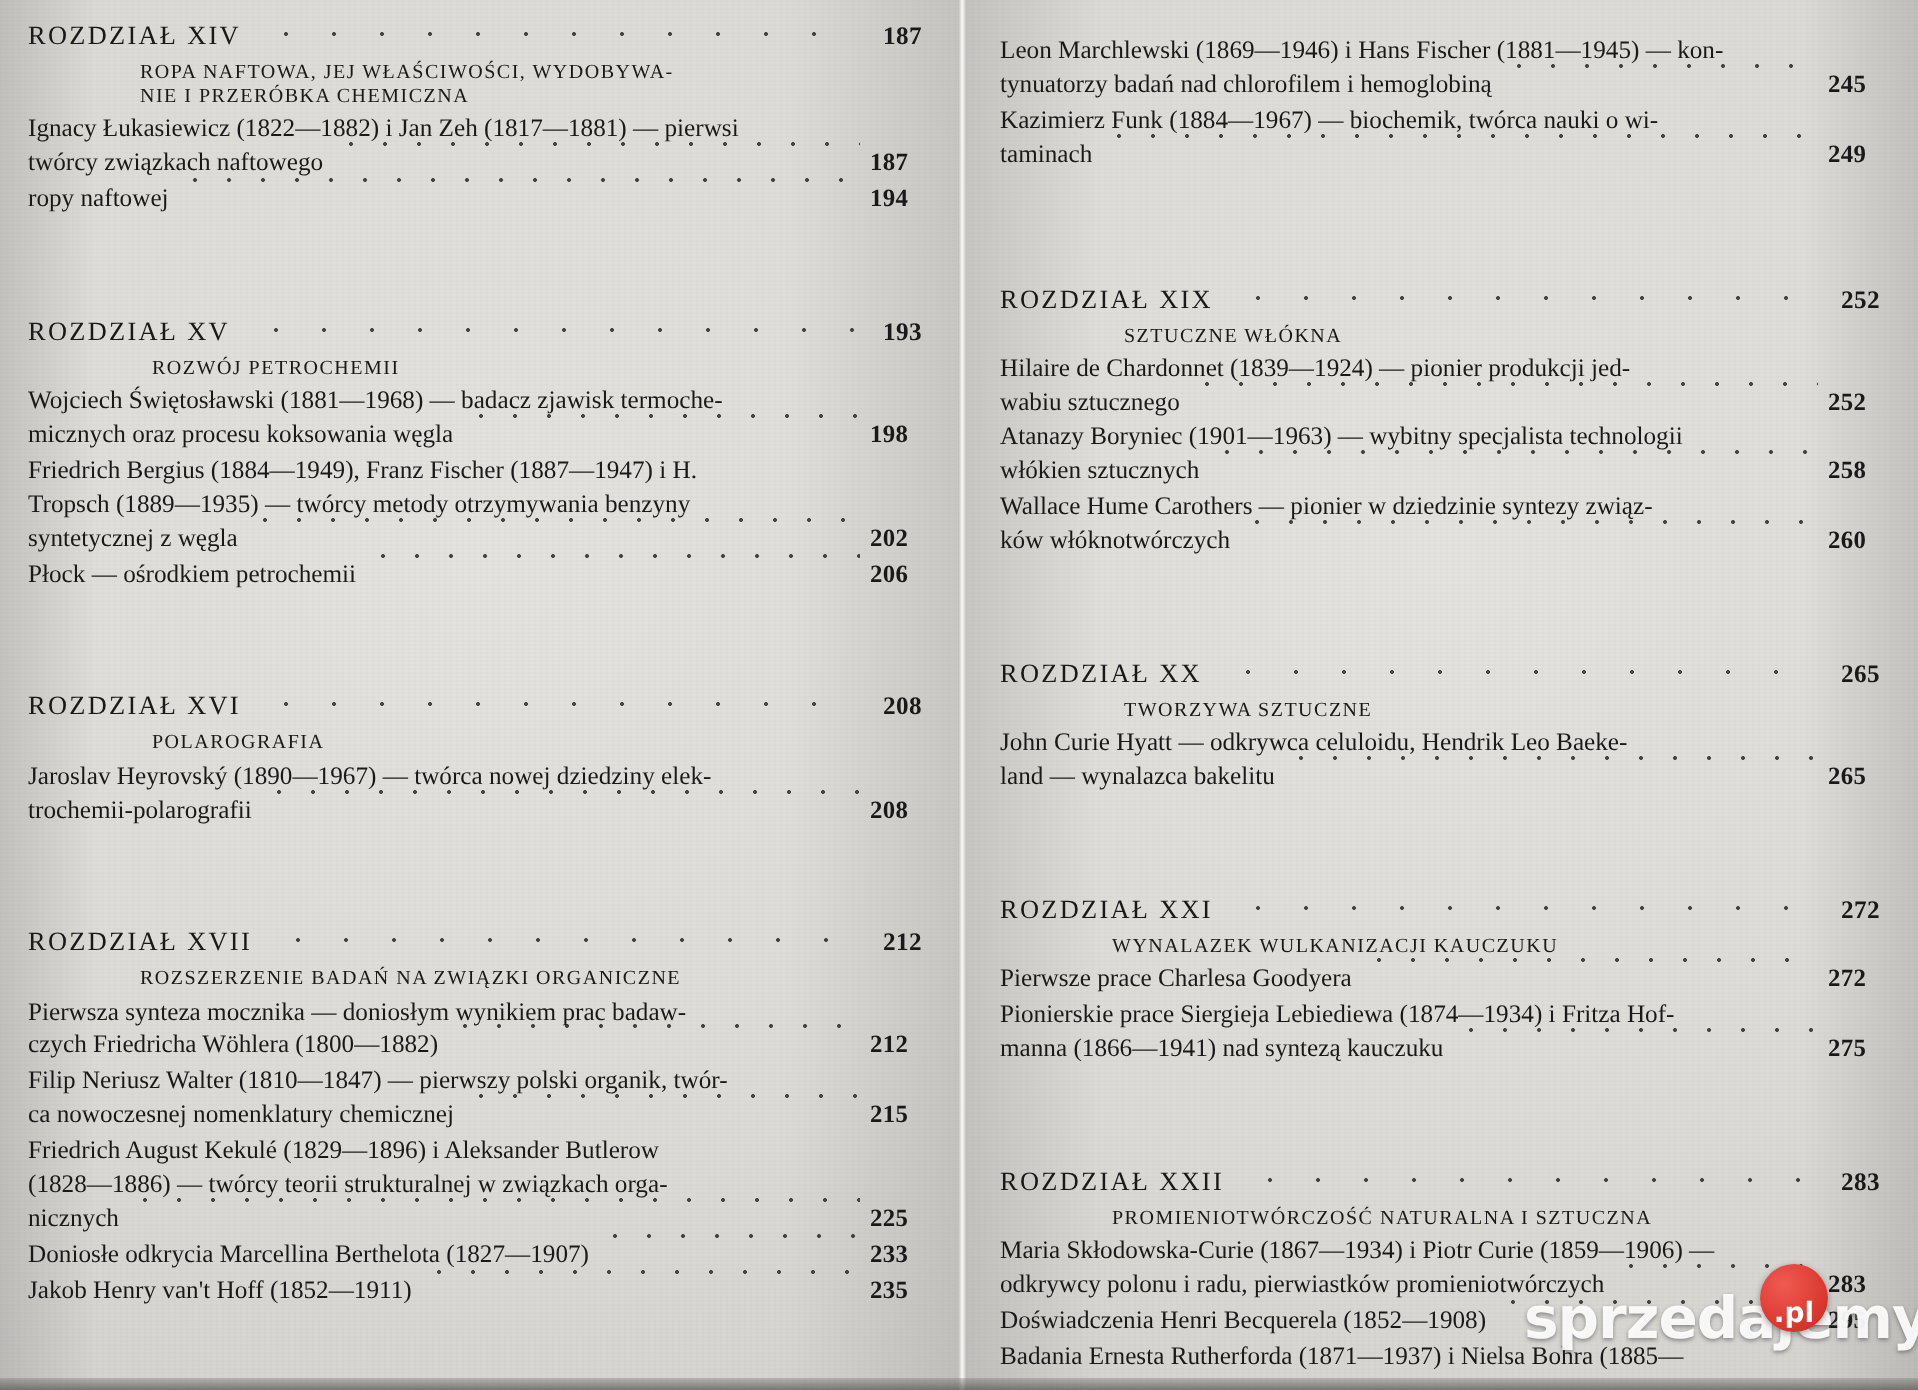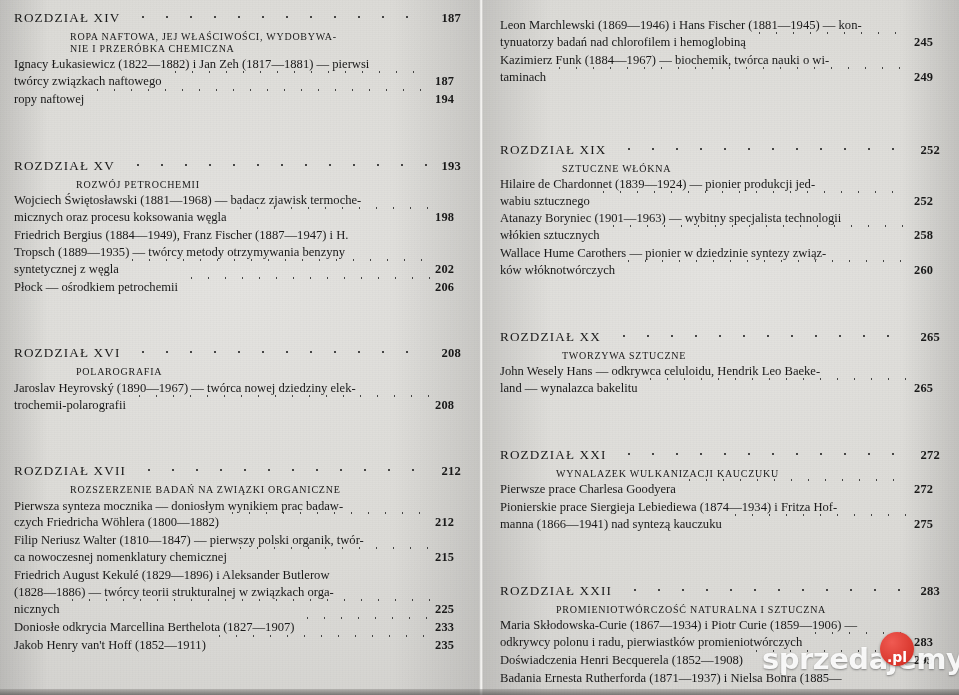--- a/index.html
+++ b/index.html
@@ -365,21 +365,21 @@
           </div>
         </div>
         <div style="height: 24px;"></div>
         <div class="chapter">
           <span class="ch-label">ROZDZIAŁ XX</span>
           <span class="leader"></span>
           <span class="pg">265</span>
         </div>
         <div class="subtitle narrow">TWORZYWA SZTUCZNE</div>
         <div class="entry">
-          <div class="txt">John Wesely Hans — odkrywca celuloidu, Hendrik Leo Baeke-</div>
+          <div class="txt">John Curie Hyatt — odkrywca celuloidu, Hendrik Leo Baeke-</div>
           <div class="lastline">
             <span class="txt">land — wynalazca bakelitu</span>
             <span class="leader"></span>
             <span class="pg">265</span>
           </div>
         </div>
         <div style="height: 24px;"></div>
         <div class="chapter">
           <span class="ch-label">ROZDZIAŁ XXI</span>
           <span class="leader"></span>

